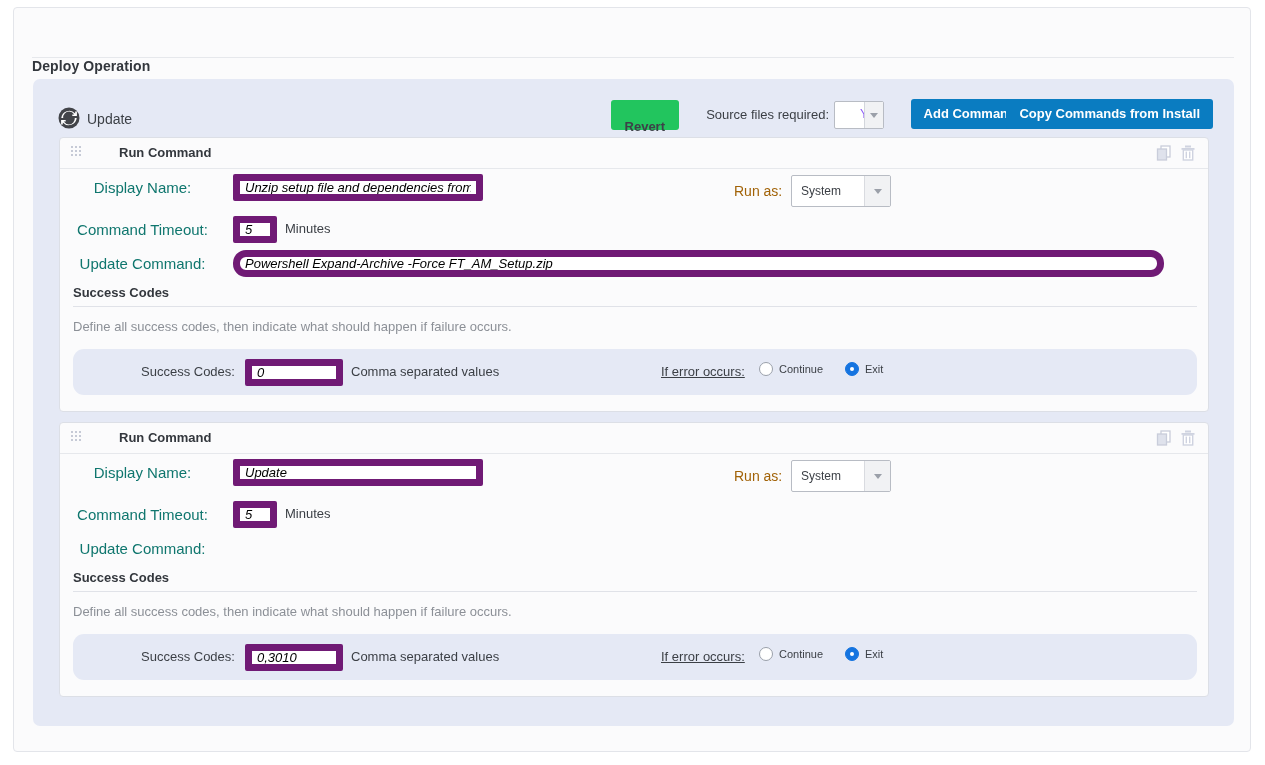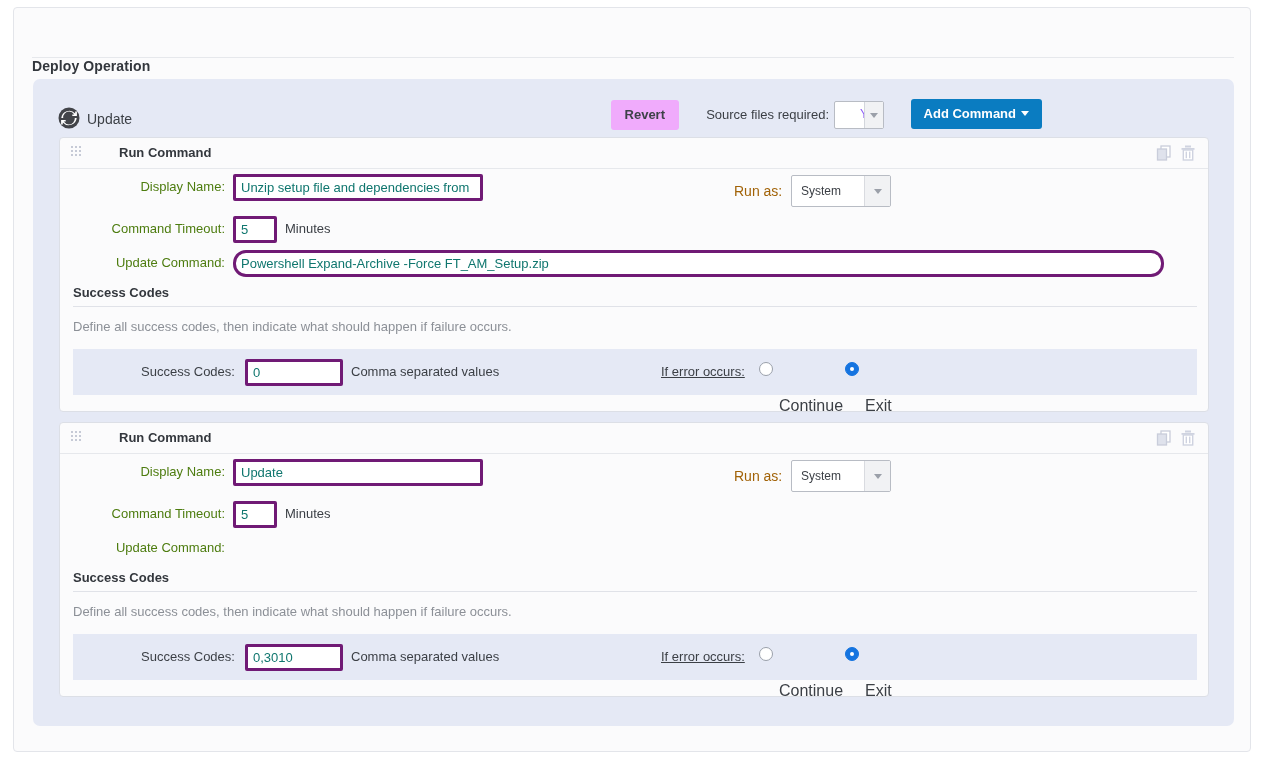--- a/index.html
+++ b/index.html
@@ -79,23 +79,23 @@
     font-size: 14px;
     color: #3b3f45;
   }
 
   
   .btn-revert {
     position: absolute;
     right: 555px;
     top: 21px;
     height: 30px;
-    padding: 0 14px;
+    padding: 12px 14px;
     line-height: 30px;
-    background: #f0abfc;
+    background: #22c55e;
     color: #3d4148;
     border: none;
     border-radius: 3px;
     font-family: "Liberation Sans", sans-serif;
     font-size: 13px;
     font-weight: bold;
     cursor: pointer;
   }
   .src-label {
     position: absolute;
@@ -217,36 +217,37 @@
   .icon-btn {
     display: inline-block;
     vertical-align: top;
     width: 20px;
     height: 18px;
     cursor: pointer;
     position: relative;
   }
   .lbl {
     position: absolute;
-    text-align: right;
-    font-size: 13px;
-    color: #4d7c0f;
+    text-align: center;
+    font-size: 15px;
+    color: #0f766e;
     white-space: nowrap;
   }
   .txt {
     position: absolute;
     background: #ffffff;
-    border: 3px solid #701a75;
+    border: 7px solid #701a75;
     border-radius: 2px;
     box-sizing: border-box;
     font-family: "Liberation Sans", sans-serif;
     font-size: 13px;
-    color: #0f766e;
+    color: #000000;
     padding: 0 5px;
     outline: none;
+    font-style: italic;
   }
   .unit {
     position: absolute;
     font-size: 13px;
     color: #3b3f45;
   }
   .runas-lbl {
     position: absolute;
     font-size: 14px;
     color: #a16207;
@@ -298,21 +299,21 @@
     left: 13px;
     font-size: 13px;
     color: #8c9097;
   }
   .sc-bar {
     position: absolute;
     left: 13px;
     width: 1124px;
     height: 46px;
     background: #e5e9f5;
-    border-radius: 0;
+    border-radius: 11px;
   }
   .sc-lbl {
     position: absolute;
     left: 68px;
     top: 15px;
     font-size: 13px;
     color: #3b3f45;
   }
   .sc-input {
     position: absolute;
@@ -357,23 +358,22 @@
     left: 4px;
     top: 4px;
     width: 4px;
     height: 4px;
     border-radius: 50%;
     background: #ffffff;
   }
   .radio-lbl {
     position: absolute;
     top: 14px;
-    font-size: 16px;
-    color: #3b3f45;
-    margin-top: 34px;
+    font-size: 11px;
+    color: #3b3f45;
   }
 </style>
 </head>
 <body>
 
 <div class="page-panel">
 
   <div class="page-title">Deploy Operation</div>
   <div class="title-rule"></div>
 
@@ -395,20 +395,21 @@
 
       <div class="src-select">
         <span class="val">Yes</span>
         <span class="arrowbox">
             <i class="caret-dn"></i>
           </span>
       </div>
 
       <button class="btn-blue btn-add"><span>Add Command</span><i class="cr"></i></button>
 
+      <button class="btn-blue btn-copy">Copy Commands from Install</button>
     </div>
 
     <div class="cmd-card" style="top:58px;height:275px;">
       <div class="cmd-head">
         <span class="drag-dots">
           <i style="left:0;top:0"></i>
             <i style="left:4px;top:0"></i>
             <i style="left:8px;top:0"></i>
           <i style="left:0;top:4px"></i>
             <i style="left:4px;top:4px"></i>

